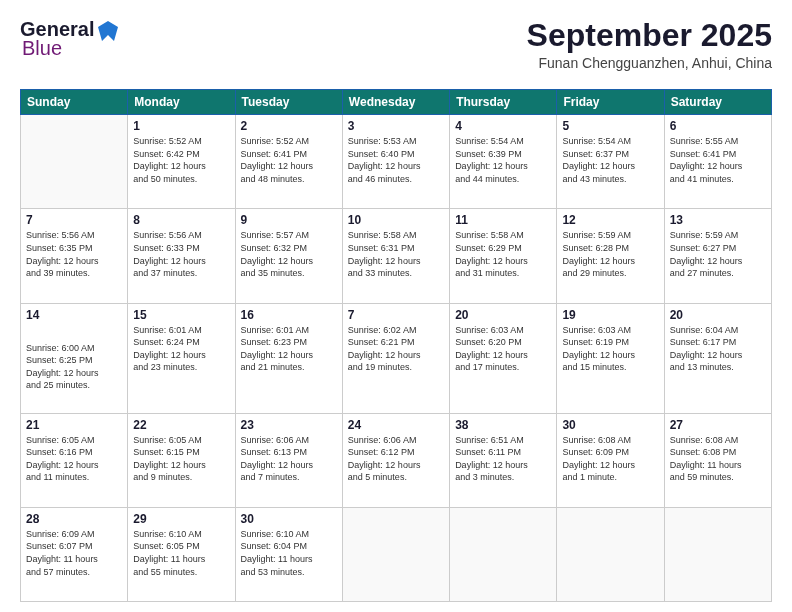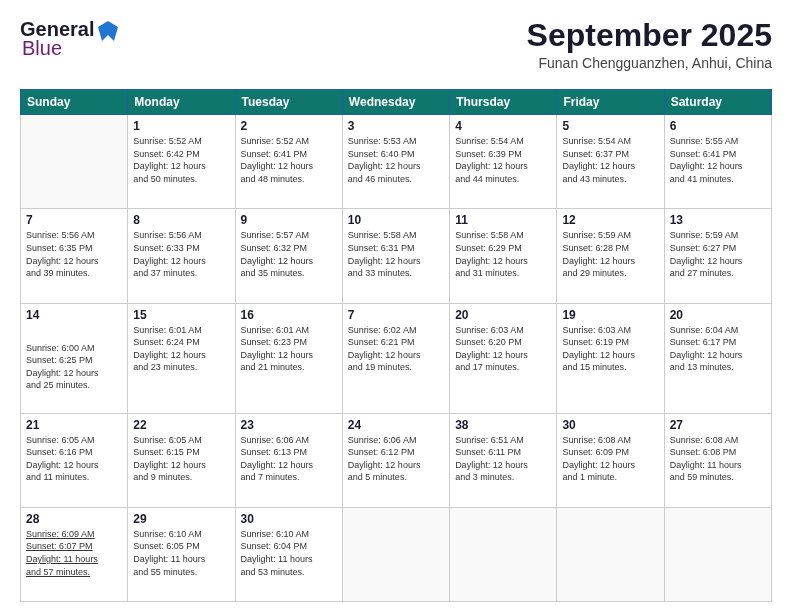--- a/index.html
+++ b/index.html
@@ -310,21 +310,21 @@
             <span class="day-num">27</span>
             <div class="cell-info" style="white-space: pre-line;">Sunrise: 6:08 AM
 Sunset: 6:08 PM
 Daylight: 11 hours
 and 59 minutes.</div>
           </td>
         </tr>
         <tr>
           <td>
             <span class="day-num">28</span>
-            <div class="cell-info" style="white-space: pre-line; text-decoration: underline;">Sunrise: 6:09 AM
+            <div class="cell-info" style="white-space: pre-line;">Sunrise: 6:09 AM
 Sunset: 6:07 PM
 Daylight: 11 hours
 and 57 minutes.</div>
           </td>
           <td>
             <span class="day-num">29</span>
             <div class="cell-info" style="white-space: pre-line;">Sunrise: 6:10 AM
 Sunset: 6:05 PM
 Daylight: 11 hours
 and 55 minutes.</div>

